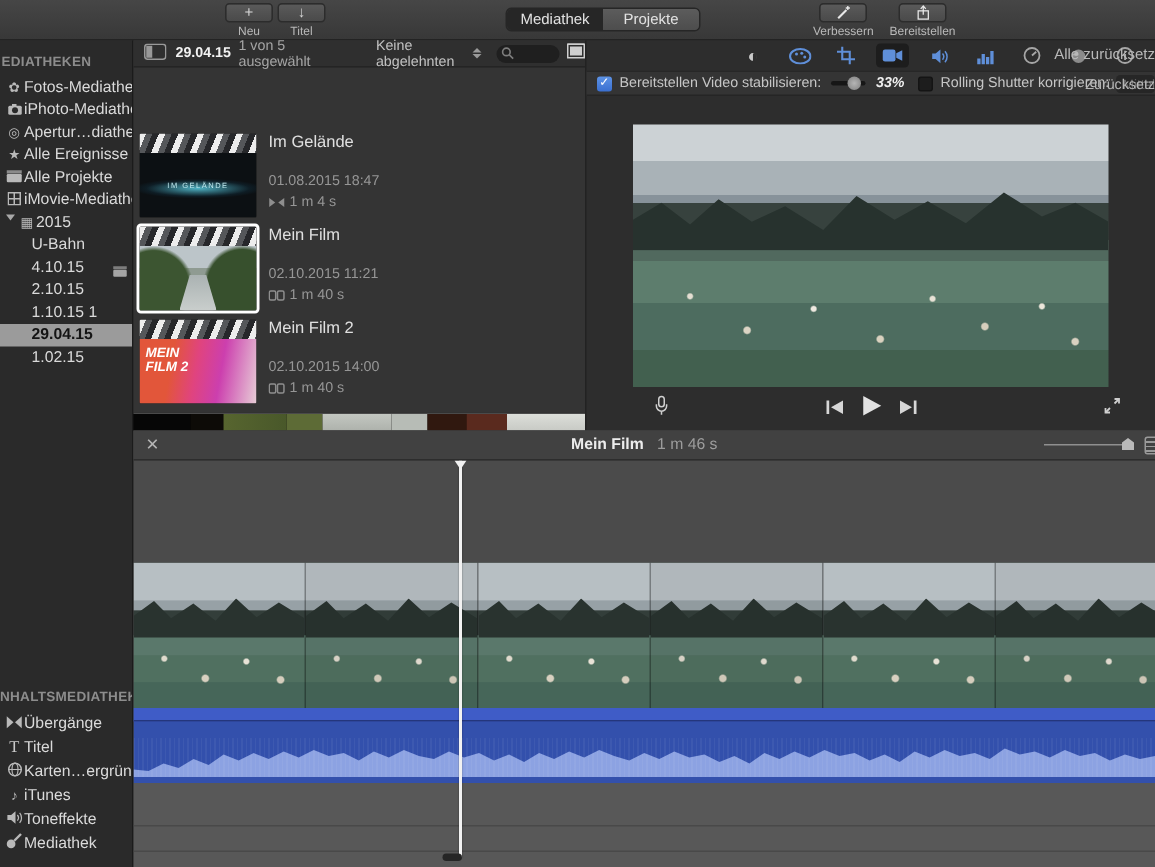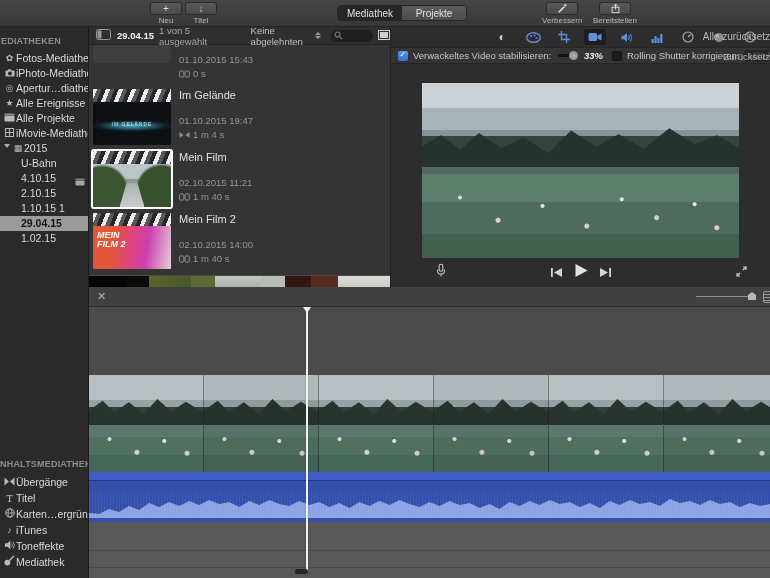--- a/index.html
+++ b/index.html
@@ -283,44 +283,31 @@
         <span style="margin-left:5px">
           <svg width="12" height="12" viewBox="0 0 12 12">
               <rect x="0.5" y="1.5" width="11" height="9" fill="none" stroke="#cfcfcf"></rect>
               <rect x="2" y="3" width="8" height="6" fill="#cfcfcf"></rect>
               <line x1="0.5" y1="1.5" x2="11.5" y2="1.5" stroke="#cfcfcf"></line>
             </svg></span>
       </div>
 
       <div class="clip-list">
 
-        <div class="clip-row" style="top:0">
-          <div class="thumb" style="height:18px;background:#3e3e3e"></div>
-          <div class="clip-info">
-            <span style="margin-top:9px">01.10.2015 15:43</span>
-            <span class="dur" style="margin-top:3px">
-              <svg width="11" height="8" viewBox="0 0 11 8">
-                  <rect x="0.5" y="1" width="4.3" height="6" rx="1" fill="none" stroke="#8e8e8e"></rect>
-                  <rect x="6" y="1" width="4.3" height="6" rx="1" fill="none" stroke="#8e8e8e"></rect>
-                </svg>
-              <span>0 s</span>
-              </span>
-          </div>
-        </div>
 
         <div class="clip-row" style="top:44px">
           <div class="thumb" style="height:56px">
             <div class="clapper"></div>
             <div class="thumb-img img-gelaende">
                 <span>IM GELÄNDE</span>
               </div>
           </div>
           <div class="clip-info">
             <span class="clip-title">Im Gelände</span>
-            <span style="margin-top:14px">01.10.2015 19:47</span>
+            <span style="margin-top:14px">01.08.2015 18:47</span>
             <span class="dur" style="margin-top:3px">
               <svg width="11" height="8" viewBox="0 0 11 8">
                   <polygon points="0.5,1 4.5,4 0.5,7" fill="#8e8e8e"></polygon>
                   <polygon points="10.5,1 6.5,4 10.5,7" fill="#8e8e8e"></polygon>
                 </svg>
               <span>1 m 4 s</span>
               </span>
           </div>
         </div>
 
@@ -431,21 +418,21 @@
               <circle cx="6" cy="6" r="5" fill="none" stroke="#a6a6a6" stroke-width="1.2"></circle>
               <rect x="5.4" y="5" width="1.3" height="4" fill="#a6a6a6"></rect>
               <rect x="5.4" y="2.8" width="1.3" height="1.3" fill="#a6a6a6"></rect>
             </svg>
           </span>
       </div>
       <span class="reset-all">Alle zurücksetz</span>
 
       <div class="stab-row">
         <span class="cb cb-on"></span>
-        <span>Verwackeltes Video stabilisieren:</span>
+        <span>Bereitstellen Video stabilisieren:</span>
         <span class="slider">
             <span class="track"></span>
             <span class="knob"></span>
           </span>
         <span class="pct">33%</span>
         <span class="cb cb-off" style="margin-left:4px"></span>
         <span>Rolling Shutter korrigieren:</span>
         <span class="dd">Mittel</span>
       </div>
       <span class="reset-one">Zurücksetz</span>
@@ -485,20 +472,24 @@
               <path d="M8 2h3v3M5 11H2V8" fill="none" stroke="#cfcfcf" stroke-width="1.2"></path>
               <line x1="11" y1="2" x2="8" y2="5" stroke="#cfcfcf" stroke-width="1.2"></line>
               <line x1="2" y1="11" x2="5" y2="8" stroke="#cfcfcf" stroke-width="1.2"></line>
             </svg></span>
       </div>
     </div>
 
     <div class="timeline">
       <div class="tl-head">
         <span class="tl-close">✕</span>
+        <span class="tl-title-wrap">
+          <span class="tl-title">Mein Film</span>
+          <span class="tl-dur">1 m 46 s</span>
+        </span>
         <span class="tl-zoom">
             <span class="zknob"></span>
           </span>
         <span class="tl-set"></span>
       </div>
 
       <div class="tl-body">
         <div class="strip">
           <div class="frame"></div>
             <div class="frame"></div>

